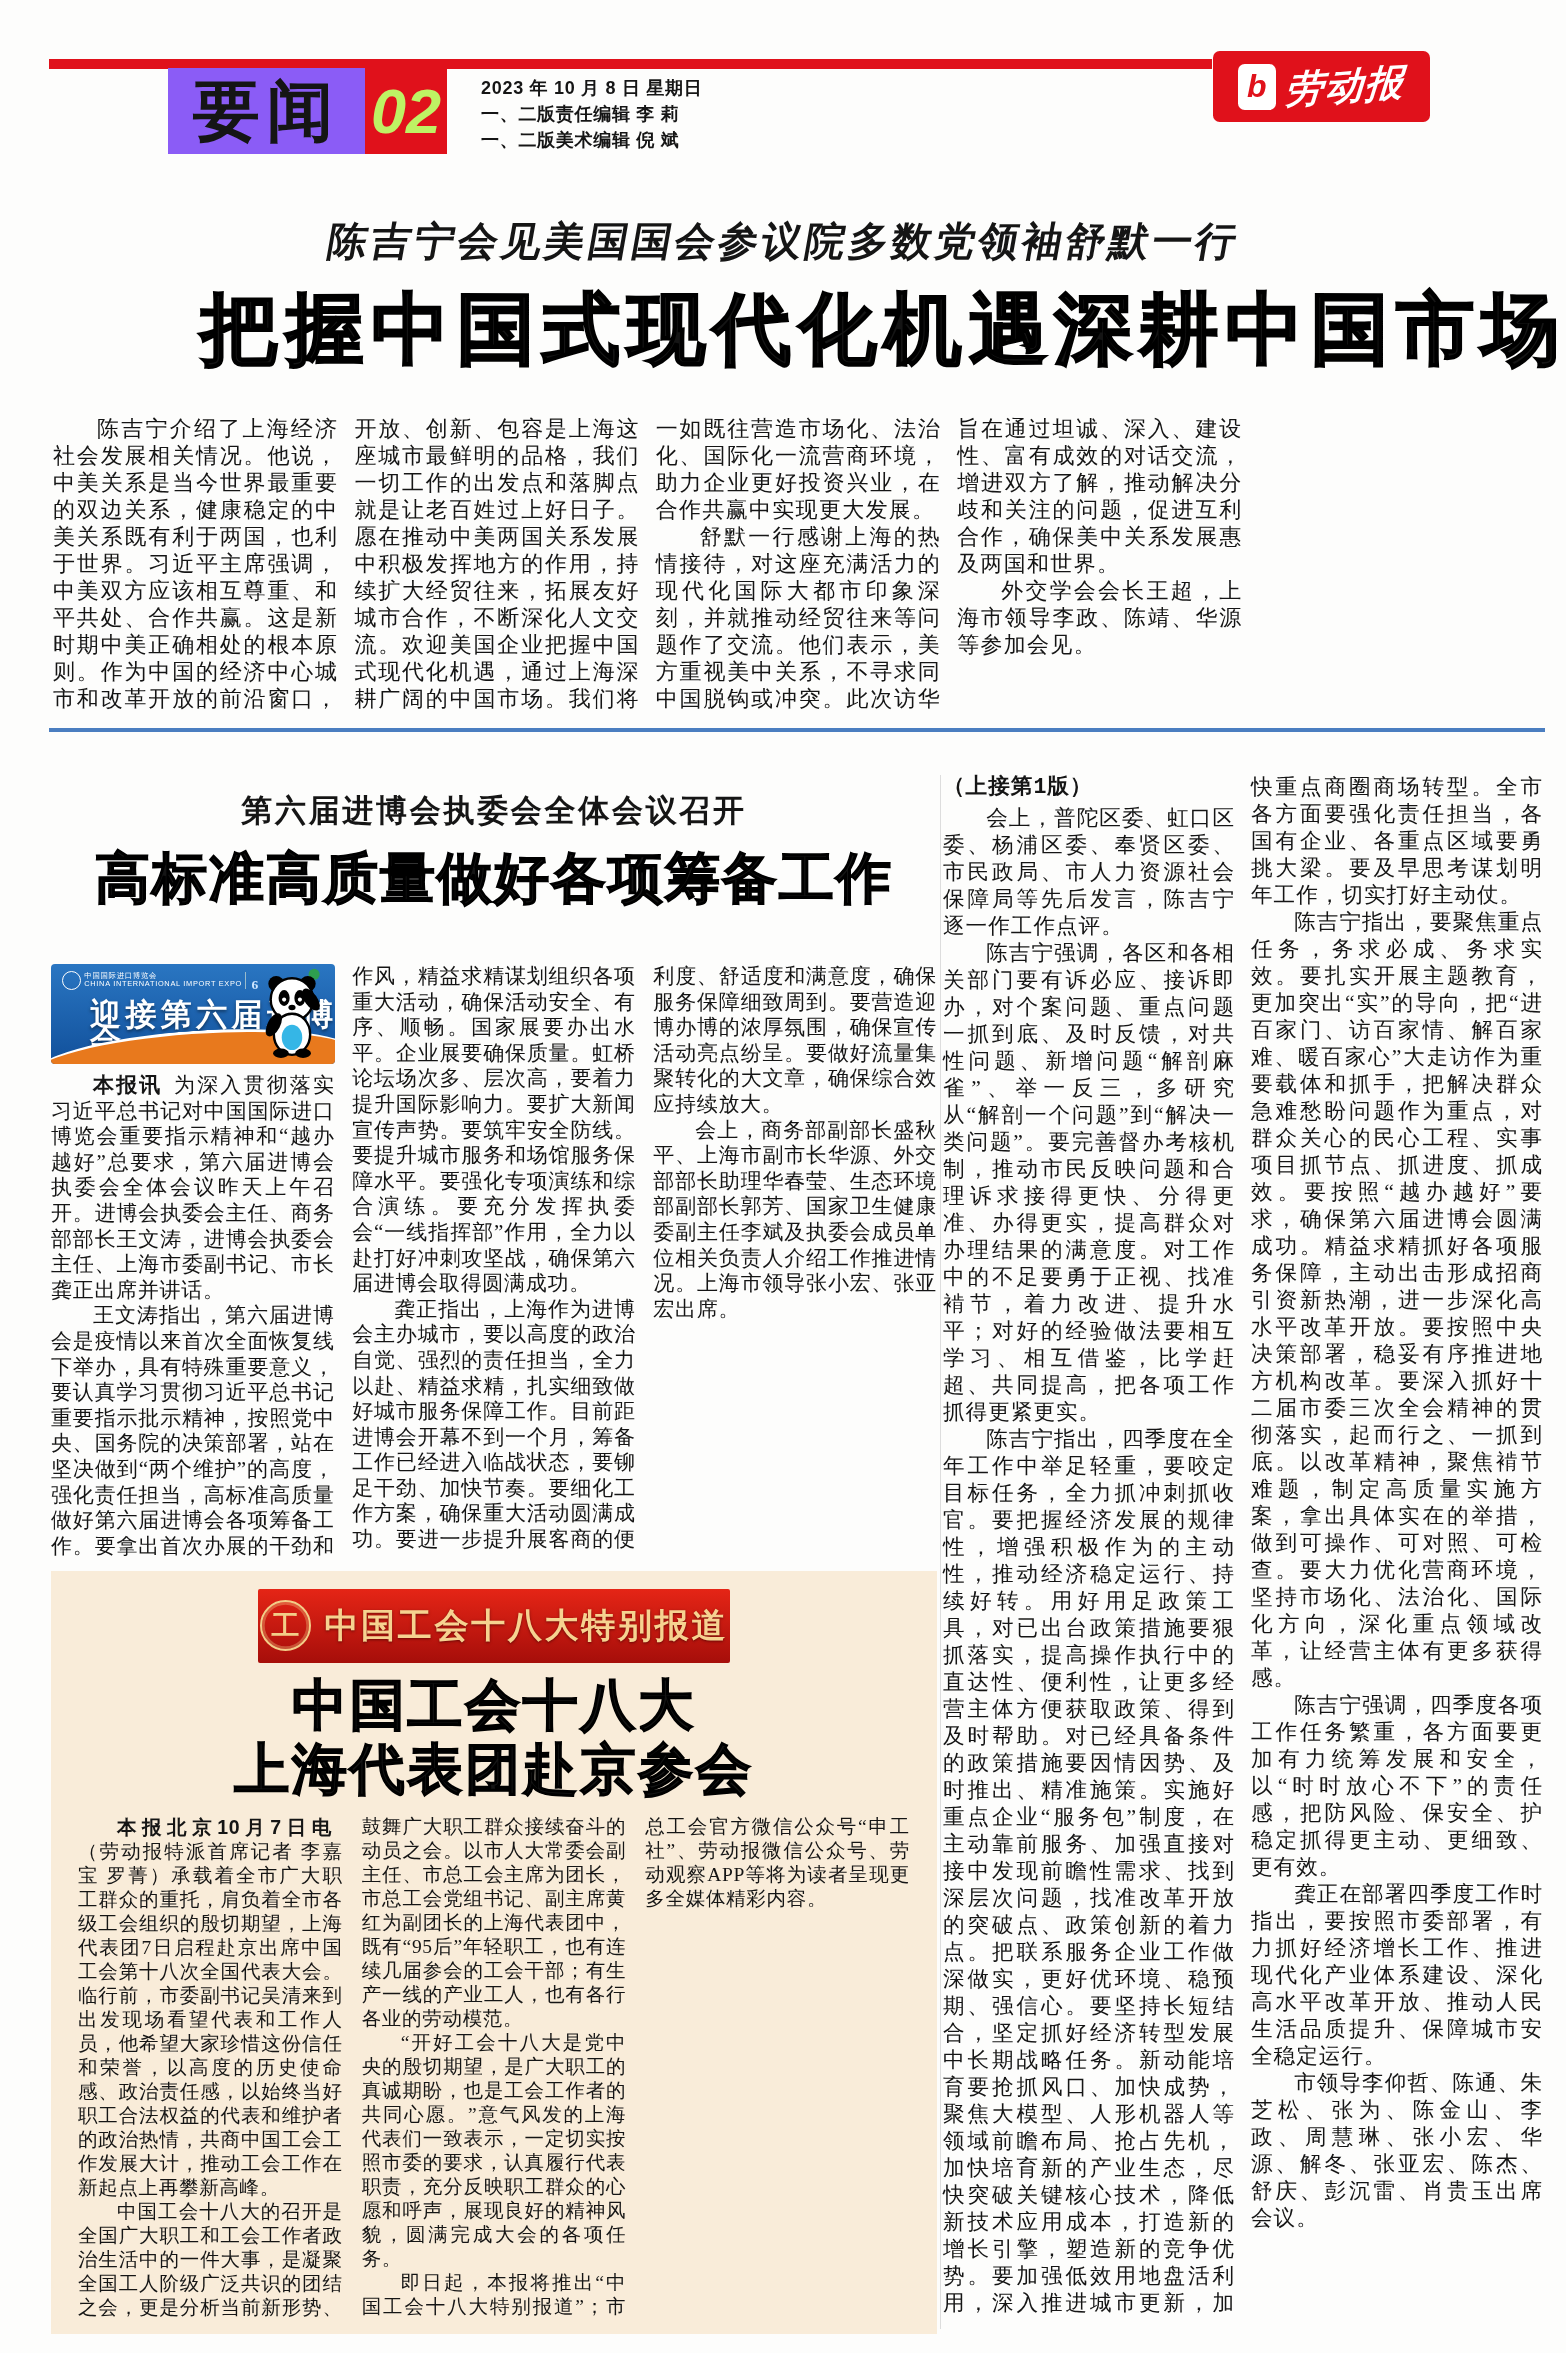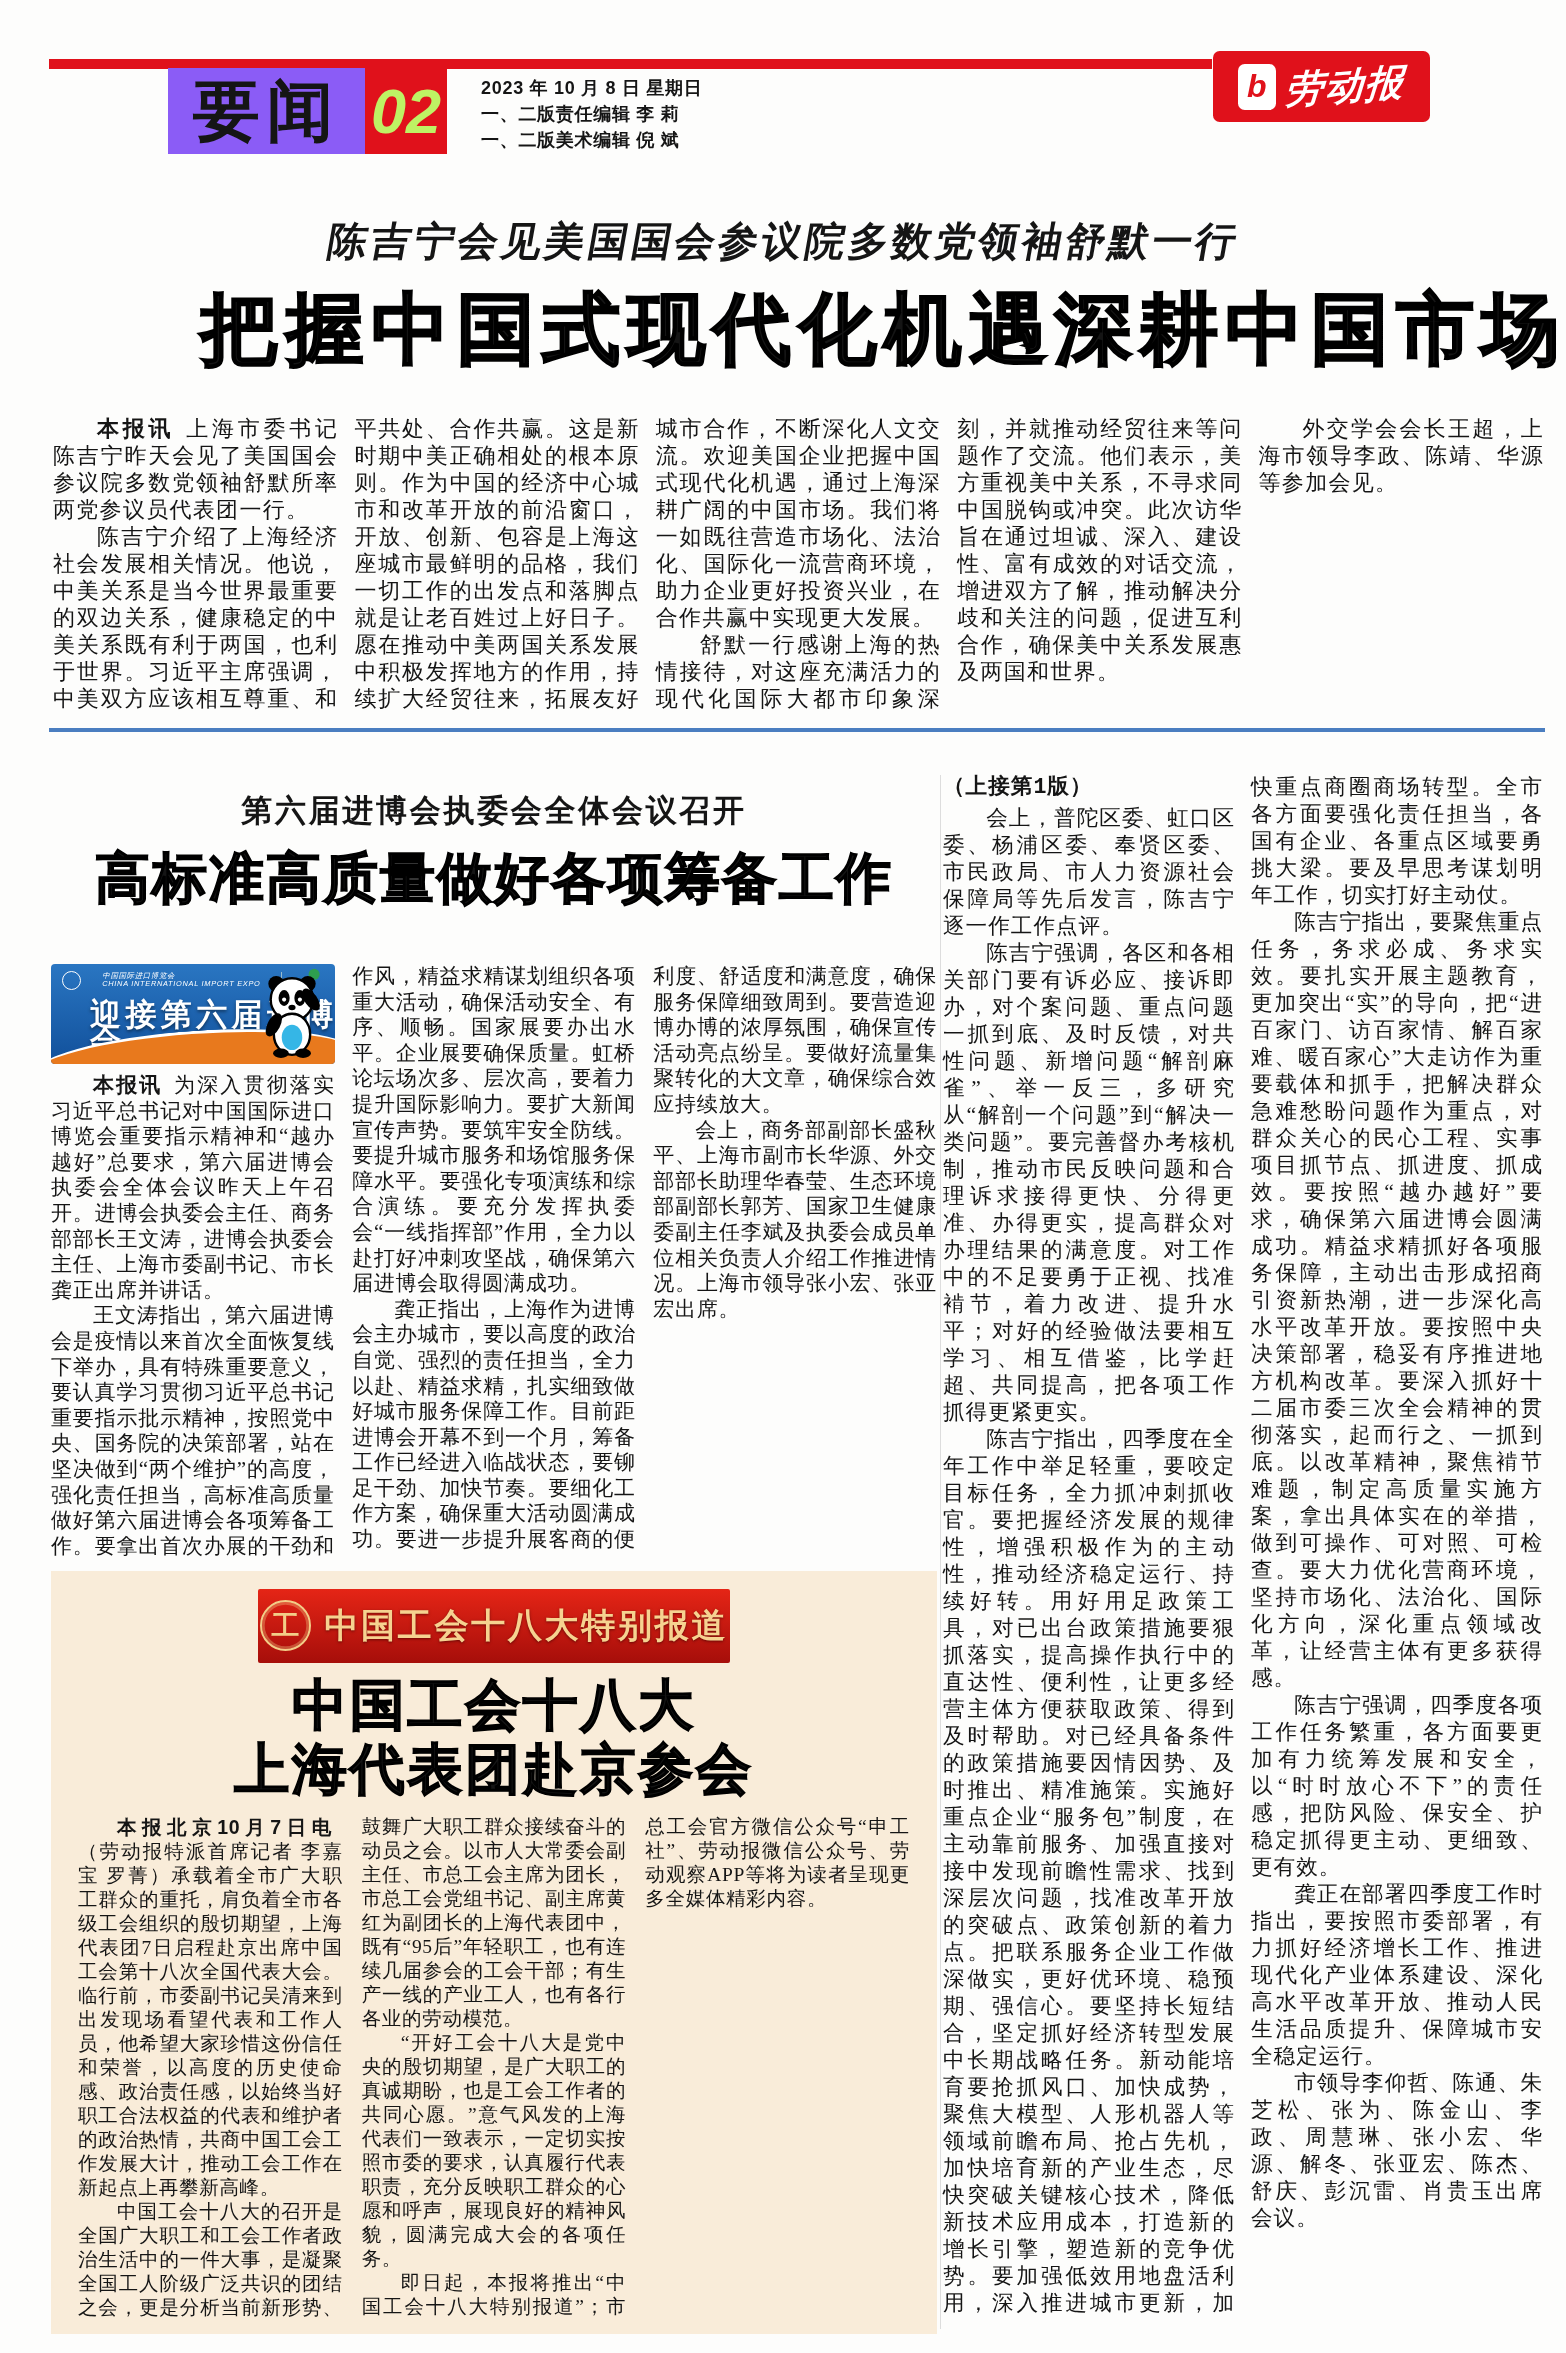--- a/index.html
+++ b/index.html
@@ -39,21 +39,21 @@
   #a2-body{left:51px;top:964px;width:886px;height:597px;column-count:3;column-gap:17.5px;column-fill:auto;
            font-size:21px;line-height:25.6px;letter-spacing:0.7px;text-align:justify;}
   
   #expo-badge{width:100%;height:100px;border-radius:4px;background:linear-gradient(180deg,#2a76c2,#11509b);
               position:relative;overflow:hidden;margin-bottom:8px;break-inside:avoid;}
   #expo-badge .wave{position:absolute;left:-20px;bottom:-35px;width:115%;height:65px;background:#e8791d;
                     border-radius:100% 100% 0 0;transform:rotate(-4deg);border-top:3.4px solid #fff;}
   #expo-badge .badge-title{position:absolute;left:39px;top:38px;color:#fff;font-weight:900;font-size:31px;
                            letter-spacing:1.3px;text-shadow:0 2px 3.4px rgba(0,0,0,.45);
                            font-family:"Liberation Sans","DejaVu Sans",sans-serif;}
-  .ciie-mini{position:absolute;left:10.8px;top:6.7px;color:#fff;display:flex;gap:21px;align-items:center;font-style:italic;}
+  .ciie-mini{position:absolute;left:10.8px;top:6.7px;color:#fff;display:flex;gap:3px;align-items:center;}
   .ciie-mini .dot{width:17.5px;height:17.5px;border:1.3px solid #fff;border-radius:50%;display:inline-block;}
   .ciie-mini .mini-txt{font-size:7.4px;line-height:8.8px;font-family:"Liberation Sans","DejaVu Sans",sans-serif;}
   .ciie-mini .mark6{width:17.5px;height:17.5px;border-left:0.7px solid #9bc;padding-left:5.4px;font-size:13.5px;
                     font-weight:700;color:#cfe6ff;}
   #panda{position:absolute;right:2.7px;top:4px;}
   
   #union-box{left:51px;top:1571px;width:886px;height:763px;background:#f9ecd9;}
   #union-banner{width:472px;height:74px;margin:17.5px auto 0;border-radius:2px;
                 background:linear-gradient(180deg,#e52516,#a60e0a);
                 display:flex;align-items:center;justify-content:center;gap:13.5px;}
@@ -89,21 +89,20 @@
     <div>2023 年 10 月 8 日  星期日</div>
     <div>一、二版责任编辑  李   莉</div>
     <div>一、二版美术编辑  倪   斌</div>
   </div>
 
   <div class="abs" id="a1-kicker">
     <span class="sk">陈吉宁会见美国国会参议院多数党领袖舒默一行</span>
   </div>
   <div class="abs" id="a1-headline">把握中国式现代化机遇深耕中国市场</div>
   <div class="abs" id="a1-body">
-      <p class="para"><b class="lead">本报讯</b>上海市委书记陈吉宁昨天会见了美国国会参议院多数党领袖舒默所率两党参议员代表团一行。</p>
       <p class="para">陈吉宁介绍了上海经济社会发展相关情况。他说，中美关系是当今世界最重要的双边关系，健康稳定的中美关系既有利于两国，也利于世界。习近平主席强调，中美双方应该相互尊重、和平共处、合作共赢。这是新时期中美正确相处的根本原则。作为中国的经济中心城市和改革开放的前沿窗口，开放、创新、包容是上海这座城市最鲜明的品格，我们一切工作的出发点和落脚点就是让老百姓过上好日子。愿在推动中美两国关系发展中积极发挥地方的作用，持续扩大经贸往来，拓展友好城市合作，不断深化人文交流。欢迎美国企业把握中国式现代化机遇，通过上海深耕广阔的中国市场。我们将一如既往营造市场化、法治化、国际化一流营商环境，助力企业更好投资兴业，在合作共赢中实现更大发展。</p>
       <p class="para">舒默一行感谢上海的热情接待，对这座充满活力的现代化国际大都市印象深刻，并就推动经贸往来等问题作了交流。他们表示，美方重视美中关系，不寻求同中国脱钩或冲突。此次访华旨在通过坦诚、深入、建设性、富有成效的对话交流，增进双方了解，推动解决分歧和关注的问题，促进互利合作，确保美中关系发展惠及两国和世界。</p>
       <p class="para">外交学会会长王超，上海市领导李政、陈靖、华源等参加会见。</p>
     </div>
 
   <div class="abs" id="divider"></div>
 
   <div class="abs" id="a2-headline">高标准高质量做好各项筹备工作</div>
   <div class="abs" id="a2-kicker">第六届进博会执委会全体会议召开</div>
   <div class="abs" id="a2-body">

